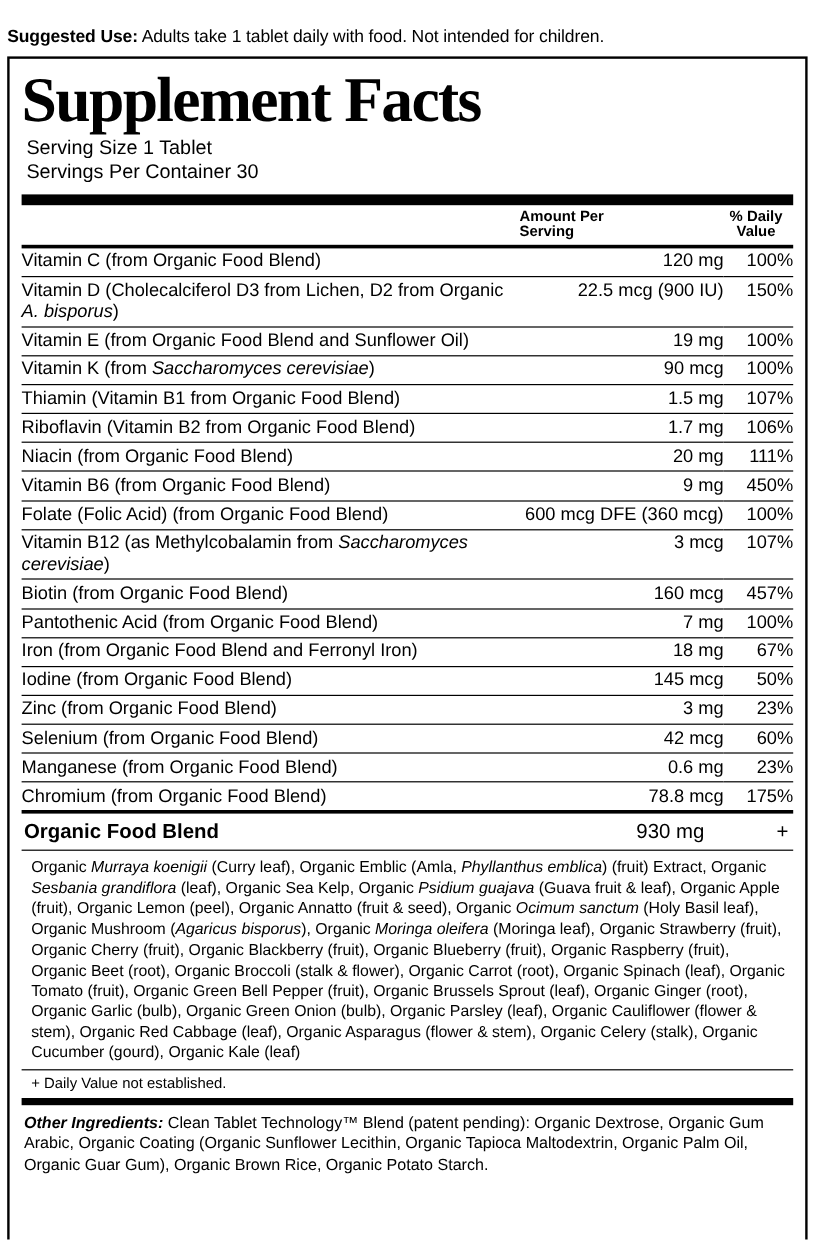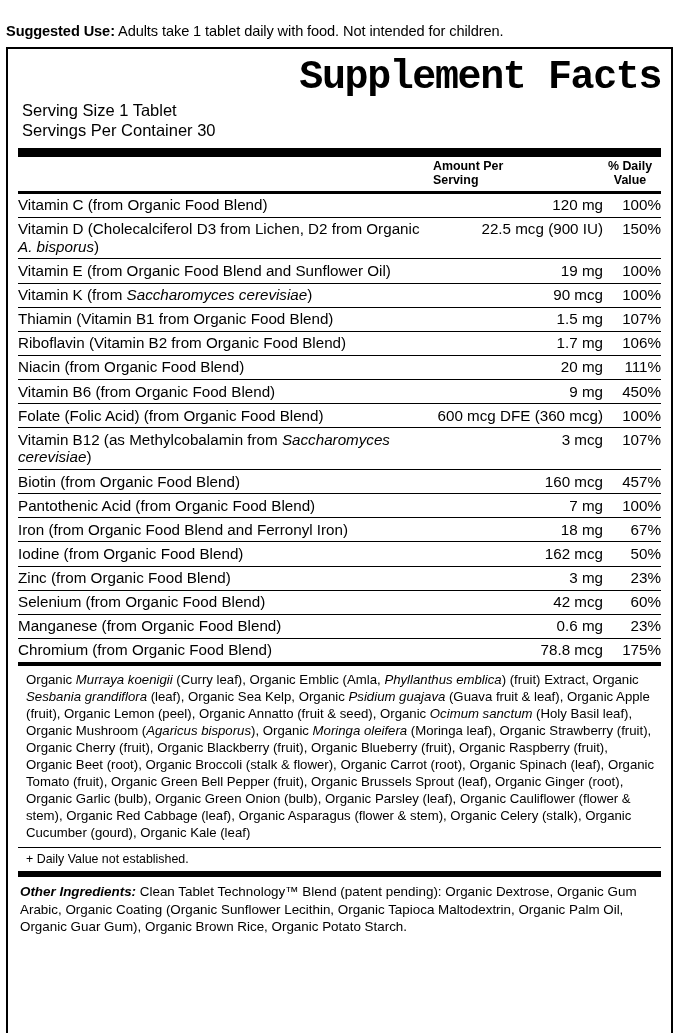--- a/index.html
+++ b/index.html
@@ -37,26 +37,26 @@
 
   
   .panel {
     border: 2.5px solid #000;
     margin: 0 6px 0 6px;
     padding: 6px 10px 4px 10px;
     height: 995px;
   }
 
   .sf-title {
-    font-family: Liberation Mono, monospace;
+    font-family: Liberation Serif, serif;
     font-weight: bold;
-    font-size: 40px;
+    font-size: 53px;
     line-height: 1.03;
     letter-spacing: -1.4px;
-    text-align: right;
+    text-align: left;
     margin: 2px 0 2px 0;
   }
 
   .serving-lines {
     font-size: 16.5px;
     line-height: 1.22;
     margin: 2px 0 0 4px;
   }
 
   
@@ -226,21 +226,21 @@
             <td class="amount">7 mg</td>
             <td class="dv">100%</td>
           </tr>
           <tr>
             <td class="name">Iron (from Organic Food Blend and Ferronyl Iron)</td>
             <td class="amount">18 mg</td>
             <td class="dv">67%</td>
           </tr>
           <tr>
             <td class="name">Iodine (from Organic Food Blend)</td>
-            <td class="amount">162 mcg</td>
+            <td class="amount">145 mcg</td>
             <td class="dv">50%</td>
           </tr>
           <tr>
             <td class="name">Zinc (from Organic Food Blend)</td>
             <td class="amount">3 mg</td>
             <td class="dv">23%</td>
           </tr>
           <tr>
             <td class="name">Selenium (from Organic Food Blend)</td>
             <td class="amount">42 mcg</td>
@@ -254,20 +254,25 @@
           <tr>
             <td class="name">Chromium (from Organic Food Blend)</td>
             <td class="amount">78.8 mcg</td>
             <td class="dv">175%</td>
           </tr>
         </tbody>
     </table>
 
     <div class="rule-med"></div>
 
+    <div class="blend-row">
+      <div class="blend-name">Organic Food Blend</div>
+      <div class="blend-amt">930 mg</div>
+      <div class="blend-dv">+</div>
+    </div>
 
     <div class="rule-thin"></div>
 
     <div class="blend-desc" id="blend-desc">Organic <i>Murraya koenigii</i> (Curry leaf), Organic Emblic (Amla, <i>Phyllanthus emblica</i>) (fruit) Extract, Organic <i>Sesbania grandiflora</i> (leaf), Organic Sea Kelp, Organic <i>Psidium guajava</i> (Guava fruit &amp; leaf), Organic Apple (fruit), Organic Lemon (peel), Organic Annatto (fruit &amp; seed), Organic <i>Ocimum sanctum</i> (Holy Basil leaf), Organic Mushroom (<i>Agaricus bisporus</i>), Organic <i>Moringa oleifera</i> (Moringa leaf), Organic Strawberry (fruit), Organic Cherry (fruit), Organic Blackberry (fruit), Organic Blueberry (fruit), Organic Raspberry (fruit), Organic Beet (root), Organic Broccoli (stalk &amp; flower), Organic Carrot (root), Organic Spinach (leaf), Organic Tomato (fruit), Organic Green Bell Pepper (fruit), Organic Brussels Sprout (leaf), Organic Ginger (root), Organic Garlic (bulb), Organic Green Onion (bulb), Organic Parsley (leaf), Organic Cauliflower (flower &amp; stem), Organic Red Cabbage (leaf), Organic Asparagus (flower &amp; stem), Organic Celery (stalk), Organic Cucumber (gourd), Organic Kale (leaf)</div>
 
     <div class="rule-thin"></div>
 
     <div class="footnote">+ Daily Value not established.</div>
 
     <div class="rule-blend-bottom"></div>

